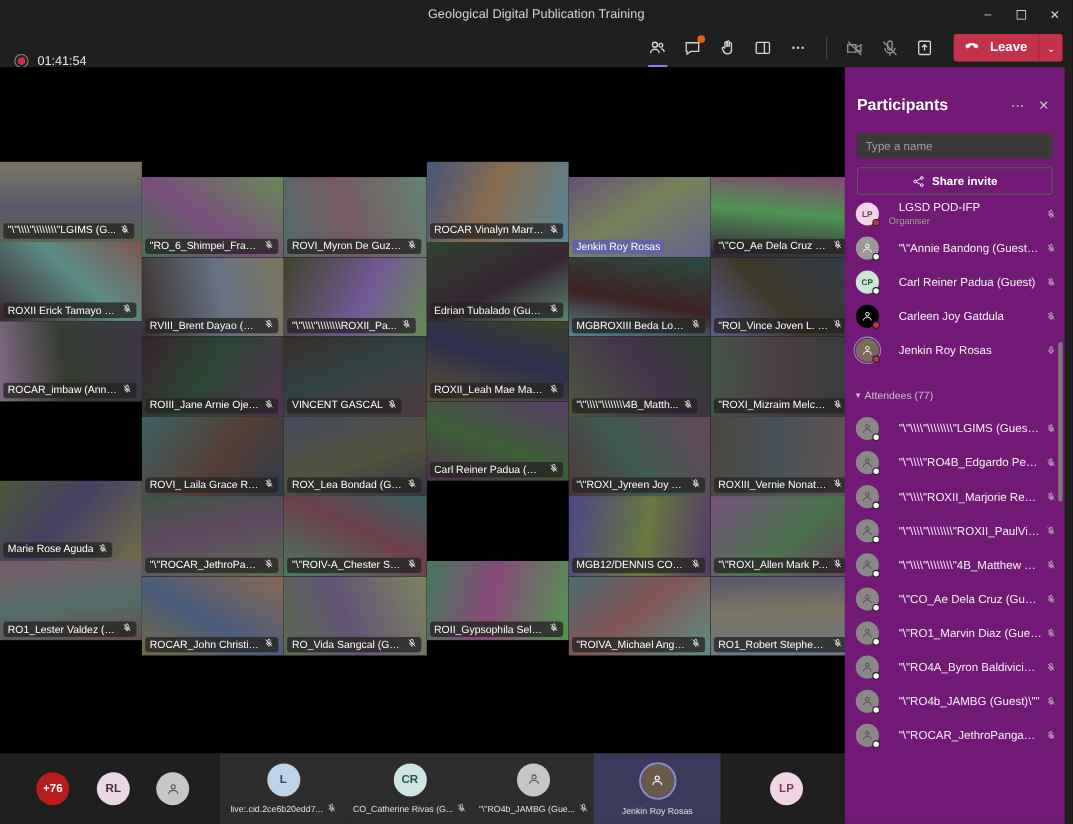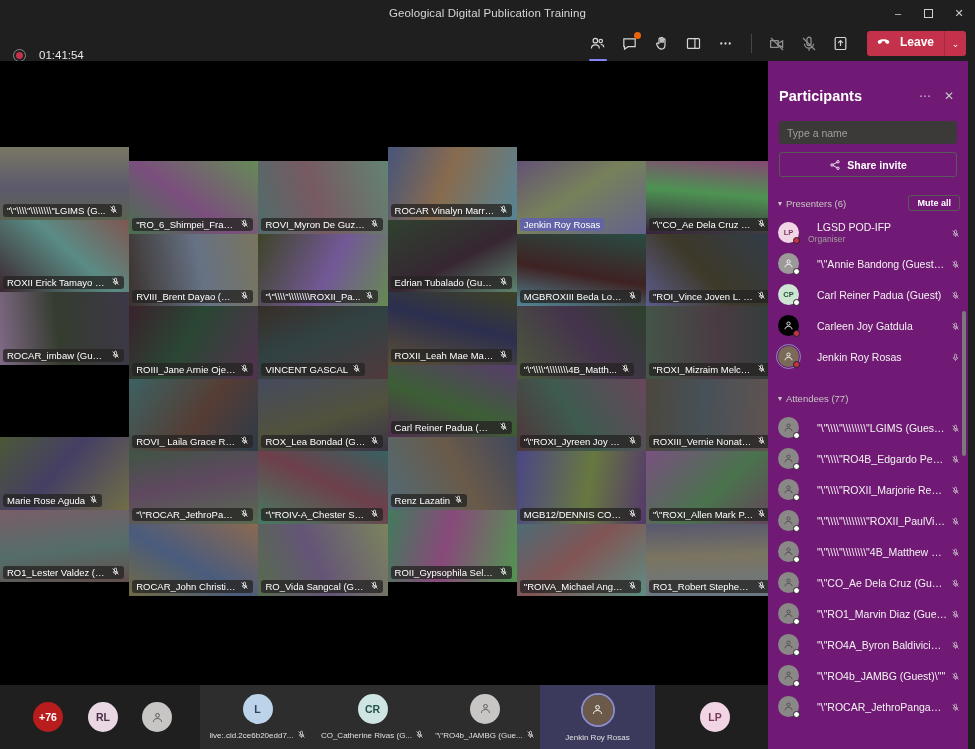--- a/index.html
+++ b/index.html
@@ -21,21 +21,21 @@
   .winbtns { position:absolute; right:0; top:0; height:26px; display:flex; }
   .winbtn { width:30px; height:26px; display:flex; align-items:center;
             justify-content:center; font-size:11px; color:#cfcfcf; }
   .winbtn.close { width:32px; }
 
   
   .toolbar {
     position:absolute; left:0; top:26px; width:975px; height:35px;
     background:#1f1f1f; display:flex; align-items:center;
   }
-  .rec { display:flex; align-items:center; gap:13px; margin-left:13px;margin-top:23px; }
+  .rec { display:flex; align-items:flex-end; gap:8px; margin-left:13px;margin-top:23px; }
   .rec-dot {
     width:13px; height:13px; border-radius:50%;
     border:1.5px solid #8a8886; display:flex; align-items:center; justify-content:center;
   }
   .rec-dot i { width:7px; height:7px; border-radius:50%; background:#c4314b; display:block; }
   .rec-time { font-size:11.5px; color:#e8e8e8; }
 
   .tb-right { margin-left:auto; display:flex; align-items:center; height:35px; }
   .tb-btn {
     position:relative; width:30px; height:30px; display:flex;
@@ -382,21 +382,21 @@
                 <rect x="9.3" y="3" width="5.4" height="11" rx="2.7"></rect>
                 <path d="M6 11.5a6 6 0 0 0 12 0"></path>
                 <path d="M12 17.5V21"></path>
                 <path d="M4 4l16 16"></path>
               </svg></span>
           </div>
         </div>
         <div class="tile" style="left: 0px; top: 131px; width: 129.2px; height: 72.5px;">
           <div class="bg" style="background:linear-gradient(84deg, hsl(287,12%,47%) 0%, hsl(93,12%,21%) 45%, hsl(259,12%,25%) 100%)"></div>
           <div class="nm ">
-            <span class="t">ROCAR_imbaw (Guest)</span>
+            <span class="t">ROCAR_imbaw (Annie)</span>
             <span class="mic"><svg width="9" height="9" viewBox="0 0 24 24" fill="none" stroke="#ffffff" stroke-width="2">
                 <rect x="9.3" y="3" width="5.4" height="11" rx="2.7"></rect>
                 <path d="M6 11.5a6 6 0 0 0 12 0"></path>
                 <path d="M12 17.5V21"></path>
                 <path d="M4 4l16 16"></path>
               </svg></span>
           </div>
         </div>
         <div class="tile" style="left: 129.2px; top: 145px; width: 129.2px; height: 72.5px;">
           <div class="bg" style="background:linear-gradient(121deg, hsl(334,25%,18%) 0%, hsl(140,25%,22%) 45%, hsl(306,25%,26%) 100%)"></div>
@@ -539,32 +539,20 @@
                 <path d="M6 11.5a6 6 0 0 0 12 0"></path>
                 <path d="M12 17.5V21"></path>
                 <path d="M4 4l16 16"></path>
               </svg></span>
           </div>
         </div>
         <div class="tile" style="left: 258.4px; top: 290px; width: 129.2px; height: 72.5px;">
           <div class="bg" style="background:linear-gradient(205deg, hsl(178,27%,30%) 0%, hsl(344,27%,34%) 45%, hsl(150,27%,38%) 100%)"></div>
           <div class="nm ">
             <span class="t">"\"ROIV-A_Chester Sta...</span>
-            <span class="mic"><svg width="9" height="9" viewBox="0 0 24 24" fill="none" stroke="#ffffff" stroke-width="2">
-                <rect x="9.3" y="3" width="5.4" height="11" rx="2.7"></rect>
-                <path d="M6 11.5a6 6 0 0 0 12 0"></path>
-                <path d="M12 17.5V21"></path>
-                <path d="M4 4l16 16"></path>
-              </svg></span>
-          </div>
-        </div>
-        <div class="tile" style="left: 387.6px; top: 276px; width: 129.2px; height: 72.5px;">
-          <div class="bg" style="background:linear-gradient(242deg, hsl(225,18%,31%) 0%, hsl(31,18%,35%) 45%, hsl(197,18%,39%) 100%)"></div>
-          <div class="nm ">
-            <span class="t">Renz Lazatin</span>
             <span class="mic"><svg width="9" height="9" viewBox="0 0 24 24" fill="none" stroke="#ffffff" stroke-width="2">
                 <rect x="9.3" y="3" width="5.4" height="11" rx="2.7"></rect>
                 <path d="M6 11.5a6 6 0 0 0 12 0"></path>
                 <path d="M12 17.5V21"></path>
                 <path d="M4 4l16 16"></path>
               </svg></span>
           </div>
         </div>
         <div class="tile" style="left: 516.8px; top: 290px; width: 129.2px; height: 72.5px;">
           <div class="bg" style="background:linear-gradient(279deg, hsl(272,31%,32%) 0%, hsl(78,31%,36%) 45%, hsl(244,31%,40%) 100%)"></div>
@@ -757,25 +745,20 @@
       <svg width="12" height="12" viewBox="0 0 24 24" fill="none" stroke="#fff" stroke-width="1.8">
         <circle cx="18" cy="5.5" r="2.4"></circle>
           <circle cx="6" cy="12" r="2.4"></circle>
           <circle cx="18" cy="18.5" r="2.4"></circle>
         <path d="M8.2 10.8l7.6-4"></path>
           <path d="M8.2 13.2l7.6 4"></path>
       </svg>
       <span>Share invite</span>
     </div>
 
-    <div class="sect-head">
-      <span class="caret">▼</span>
-      <span class="sect-label">Presenters (6)</span>
-      <span class="muteall">Mute all</span>
-    </div>
     <div class="plist" id="presenters">
         <div class="prow">
           <div class="pav" style="background:#f2d5e5;color:#7a3a5c">
        
        LP
        <span class="pres" style="background:#c4314b"></span>
      </div>
      <div class="pmeta">
        <div class="pname">LGSD POD-IFP</div>
        <div class="psub">Organiser</div>

